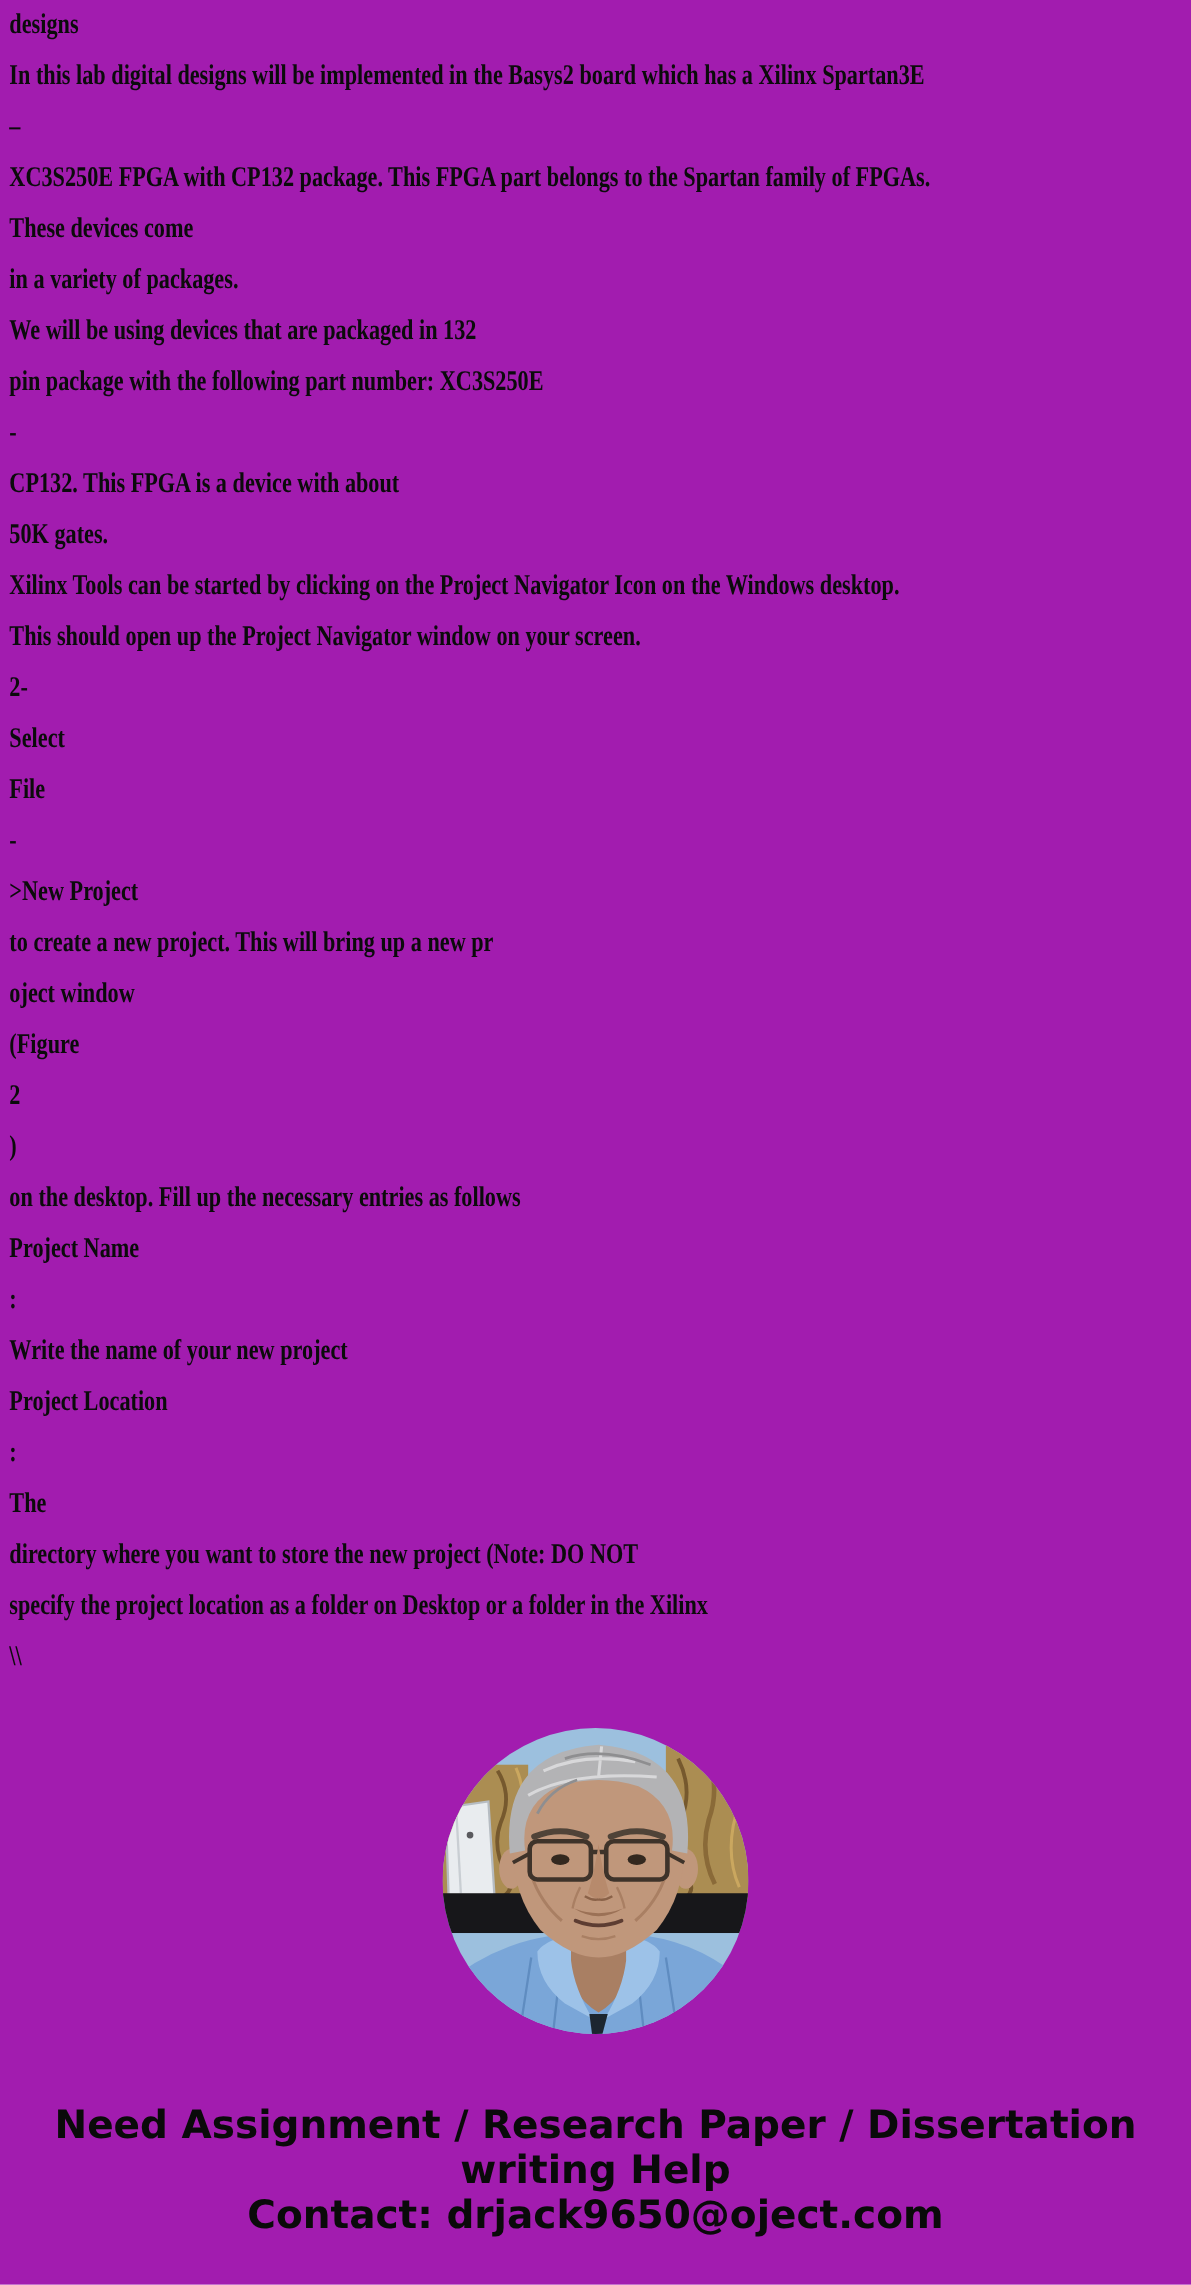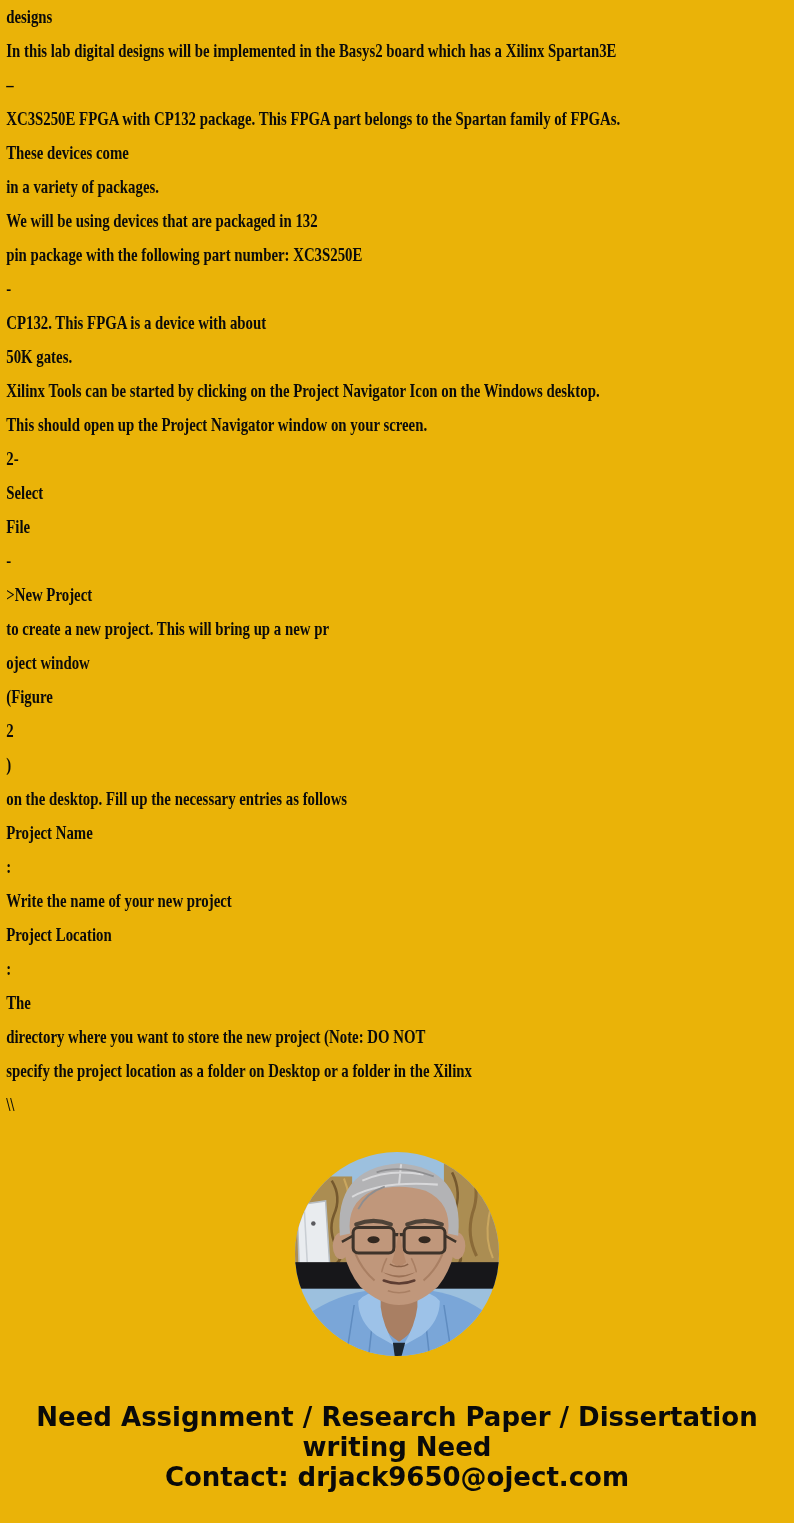--- a/index.html
+++ b/index.html
@@ -8,21 +8,21 @@
     height: 1523px;
     background: #ffffff;
     font-family: "Liberation Serif", serif;
     position: relative;
     overflow: hidden;
   }
   .page {
     position: relative;
     width: 794px;
     height: 1523px;
-    background: #eab308;
+    background: #a21caf;
   }
   .doc-text {
     position: absolute;
     top: 0;
     left: 0;
     width: 794px;
   }
   .doc-text p {
     margin: 0;
     padding-left: 8px;
@@ -160,17 +160,17 @@
 
         <path d="M86 118 Q102 124 118 118 Q102 128 86 118 Z" fill="#9b7156"></path>
         <path d="M87 126 Q102 132 117 126" stroke="#5d3d32" stroke-width="2.5" fill="none" stroke-linecap="round"></path>
         <path d="M91 136 Q102 140 113 136" stroke="#a97f63" stroke-width="1.5" fill="none"></path>
       </g>
     </svg>
   </div>
 
   <div class="footer">
     <div>Need Assignment / Research Paper / Dissertation</div>
-    <div>writing Need</div>
+    <div>writing Help</div>
     <div>Contact: drjack9650@oject.com</div>
   </div>
 
 </div>
 
 </body></html>

